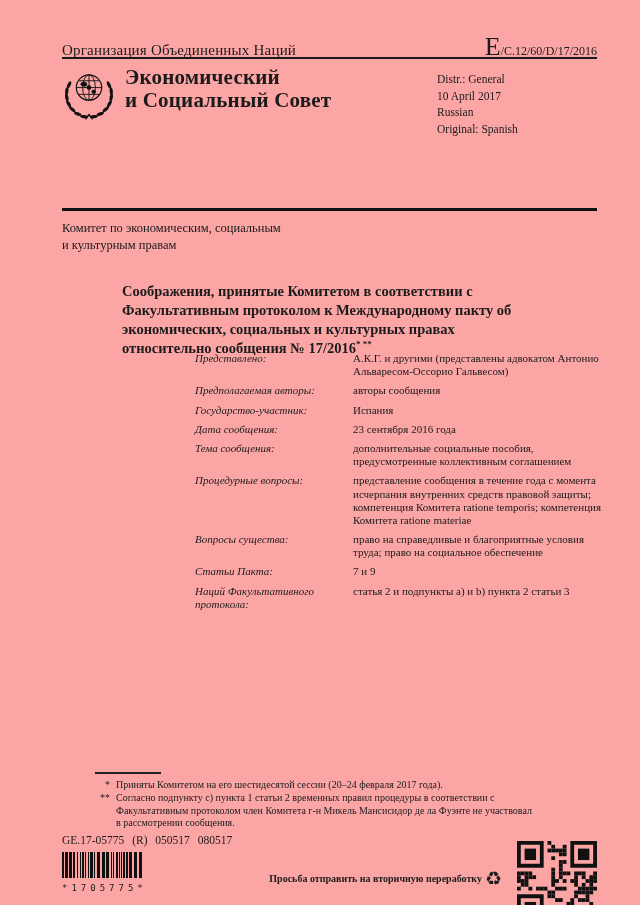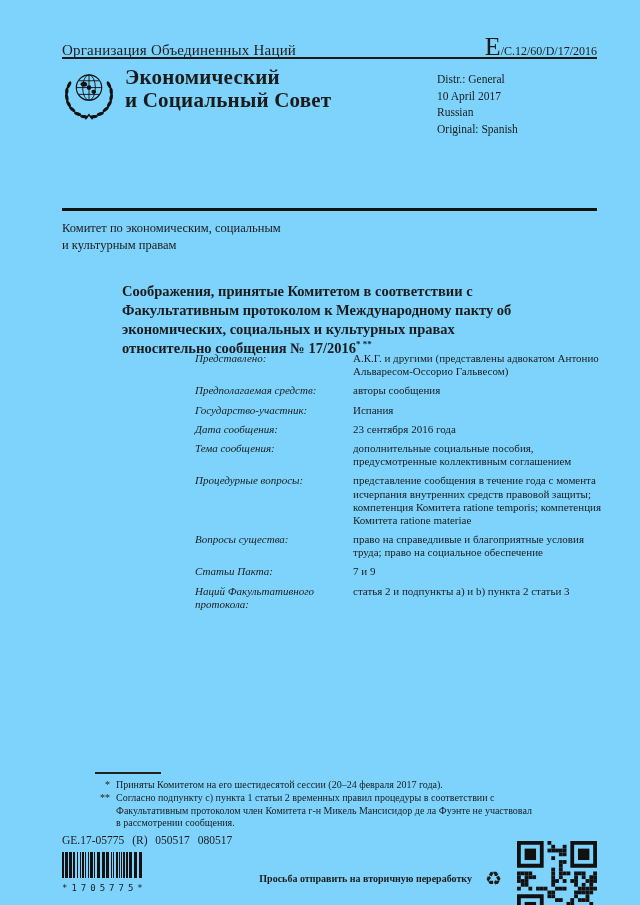--- a/index.html
+++ b/index.html
@@ -1,18 +1,18 @@
 <!DOCTYPE html>
 <html><head>
 <meta charset="utf-8">
 <style>
   * { margin:0; padding:0; box-sizing:border-box; }
   html,body { background:#ffffff; }
   .page {
-    position:relative; width:640px; height:905px; background:#7dd3fc;
+    position:relative; width:640px; height:905px; background:#fca5a5;
     font-family:"Liberation Serif", serif; color:#1b1b1b; overflow:hidden;
   }
   
   .org-row { position:absolute; left:62px; right:43px; top:34px;
     display:flex; justify-content:space-between; align-items:baseline; }
   .org-name { font-size:15px; letter-spacing:.2px; }
   .doc-symbol { display:flex; align-items:baseline; }
   .doc-symbol-big { font-size:26px; line-height:1; }
   .doc-symbol-rest { font-size:12px; }
   .rule-thin { position:absolute; left:62px; right:43px; top:57px; height:2px; background:#1a1a1a; }
@@ -32,21 +32,21 @@
   
   .footnote-sep { position:absolute; left:95px; top:772px; width:66px; height:1.5px; background:#222; }
   .footnotes { position:absolute; left:76px; top:779px; width:470px; font-size:10px; line-height:1.28; }
   .footnote { display:flex; }
   .fn-marker { flex:none; width:40px; text-align:right; padding-right:6px; }
   .fn-text { flex:1; max-width:420px; }
   
   .ge-line { position:absolute; left:62px; top:834px; font-size:11.5px; word-spacing:5px; }
   .barcode-wrap { position:absolute; left:62px; top:852px; width:84px; text-align:left; }
   .barcode-text { display:block; margin-top:1px; font-size:9px; letter-spacing:4px; font-family:"DejaVu Sans Mono", monospace; }
-  .recycle-row { position:absolute; right:138px; top:869px; display:flex; align-items:center; gap:13px; }
+  .recycle-row { position:absolute; right:138px; top:869px; display:flex; align-items:center; gap:3px; }
   .recycle-text { font-size:10px; font-weight:bold; }
   .recycle-icon { font-family:"DejaVu Sans", sans-serif; font-size:19px; line-height:1; font-weight:normal; }
   .qr { position:absolute; left:517px; top:841px; width:80px; height:80px; }
 </style>
 </head>
 <body>
 
 <div class="page">
 
   <div class="org-row">
@@ -109,21 +109,21 @@
   </div>
 
   <div class="doc-title"><span>Соображения, принятые Комитетом в соответствии с Факультативным протоколом к Международному пакту об экономических, социальных и культурных правах относительно сообщения № 17/2016</span><sup>* **</sup></div>
 
   <div class="details">
     <div class="detail-row">
       <div class="detail-label">Представлено:</div>
       <div class="detail-value">А.К.Г. и другими (представлены адвокатом Антонио Альваресом-Оссорио Гальвесом)</div>
     </div>
     <div class="detail-row">
-      <div class="detail-label">Предполагаемая средств:</div>
+      <div class="detail-label">Предполагаемая авторы:</div>
       <div class="detail-value">авторы сообщения</div>
     </div>
     <div class="detail-row">
       <div class="detail-label">Государство-участник:</div>
       <div class="detail-value">Испания</div>
     </div>
     <div class="detail-row">
       <div class="detail-label">Дата сообщения:</div>
       <div class="detail-value">23 сентября 2016 года</div>
     </div>

